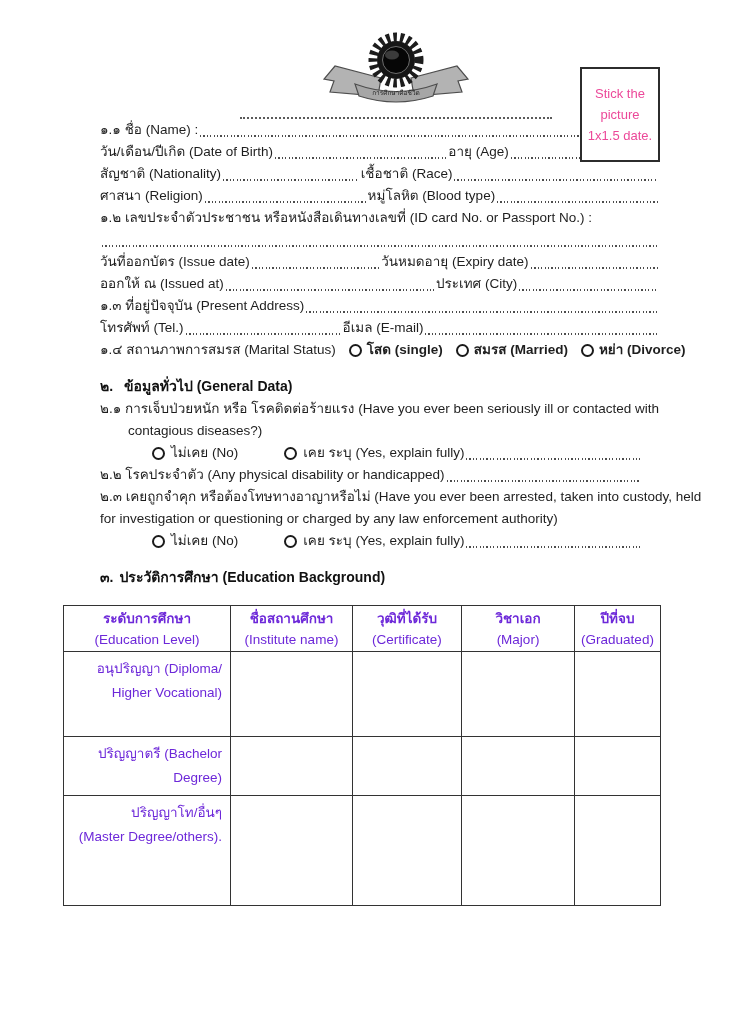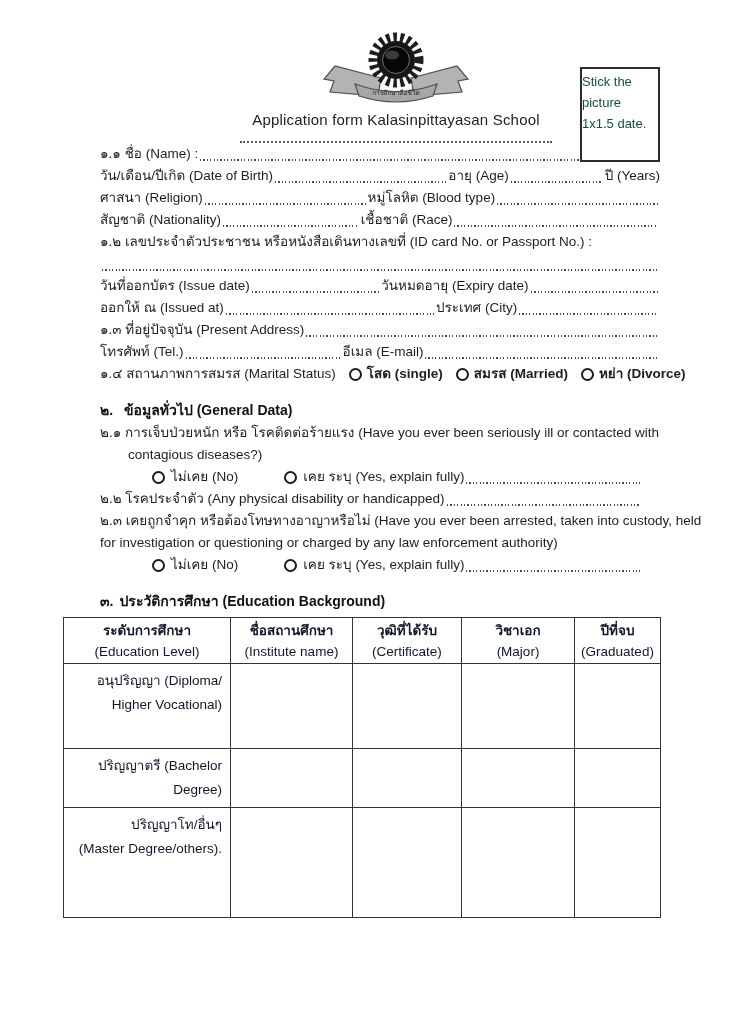--- a/index.html
+++ b/index.html
@@ -15,22 +15,22 @@
 
   
   .hdr { position:relative; left:16px; text-align:center; }
   .logo-wrap { height:78px; display:flex; justify-content:center; }
   .title { font-size:15px; line-height:24px; letter-spacing:.2px; color:#222; }
   .sep { width:312px; margin:9px auto 0; border-top:2px dotted #5a5a5a; height:0; }
 
   .stick-box {
     position:absolute; left:580px; top:67px; width:80px; height:95px;
     border:2px solid #2c2c2c; background:#fff;
-    display:flex; flex-direction:column; 
-    padding-top:2px; font-size:13px; line-height:21px; color:#14532d;
+    display:flex; flex-direction:column; align-items:center;
+    padding-top:14px; font-size:13px; line-height:21px; color:#ec4899;
   }
 
   
   .heading { font-weight:bold; font-size:14px; line-height:24px; margin-top:13px; color:#111; }
   .hnum { display:inline-block; min-width:24px; }
   .heading.tight .hnum { min-width:0; margin-right:6px; }
   .line { display:flex; height:22px; line-height:22px; font-size:13.5px; white-space:nowrap; }
   .lbl { flex:0 0 auto; }
   .dl {
     flex:1 1 auto; align-self:flex-end; height:2px; margin:0 2px 4px 2px;
@@ -46,22 +46,22 @@
   .radio {
     flex:0 0 auto; width:13px; height:13px; border:2px solid #1b1b1b; border-radius:50%;
     align-self:center; margin-right:6px; background:#fff;
   }
   .opt { display:flex; margin-left:13px;font-weight:bold; }
   .opt .radio { margin-right:5px; }
 
   
   .edu-table {
     border-collapse:collapse; table-layout:fixed;
-    width:597px; margin-left:-37px; margin-top:4px;
-    font-size:13.5px; color:#0f172a;
+    width:597px; margin-left:-37px; margin-top:16px;
+    font-size:13.5px; color:#6d28d9;
   }
   .edu-table th, .edu-table td { border:1.5px solid #333; }
   .edu-table col.c1{width:167px} .edu-table col.c2{width:122px}
   .edu-table col.c3{width:109px} .edu-table col.c4{width:113px}
   .edu-table col.c5{width:86px}
   .edu-table th { height:46px; font-weight:normal; text-align:center; vertical-align:middle; padding:1px; }
   .th-thai { font-weight:bold; line-height:21px; }
   .th-en { line-height:21px; }
   .edu-table td { vertical-align:top; text-align:right; padding:5px 8px; line-height:24px; }
   tr.r1 td { height:85px; } tr.r2 td { height:48px; } tr.r3 td { height:110px; }
@@ -80,21 +80,20 @@
 
         <circle cx="75" cy="30" r="23" fill="none" stroke="#1d1d1d" stroke-width="9" stroke-dasharray="3.6 3.4"></circle>
         <circle cx="75" cy="30" r="19" fill="#161616"></circle>
         <circle cx="75" cy="30" r="13.5" fill="#060606" stroke="#6e6e6e" stroke-width="1"></circle>
         <ellipse cx="71" cy="25" rx="7" ry="4.5" fill="#4d4d4d" opacity="0.75"></ellipse>
 
         <path d="M34,54 Q75,69 116,54 L112,66 Q75,78 38,66 Z" fill="#a6a6a6" stroke="#4d4d4d" stroke-width="1.2"></path>
         <text x="75" y="64.5" text-anchor="middle" font-size="6.5" fill="#222222">การศึกษาคือชีวิต</text>
       </svg>
     </div>
-    <div class="title">Application form Kalasinpittayasan School</div>
     <div class="sep"></div>
   </div>
 
   <div class="stick-box">
     <span>Stick the</span>
     <span>picture</span>
     <span>1x1.5 date.</span>
   </div>
 
 
@@ -105,31 +104,31 @@
 
   <div class="line">
     <span class="lbl">วัน/เดือน/ปีเกิด (Date of Birth)</span>
     <span class="dl g2"></span>
     <span class="lbl">อายุ (Age)</span>
     <span class="dl fix90"></span>
     <span class="lbl">ปี (Years)</span>
   </div>
 
   <div class="line">
-    <span class="lbl">ศาสนา (Religion)</span>
-    <span class="dl"></span>
-    <span class="lbl">หมู่โลหิต (Blood type)</span>
-    <span class="dl"></span>
-  </div>
-
-  <div class="line">
     <span class="lbl">สัญชาติ (Nationality)</span>
     <span class="dl"></span>
     <span class="lbl">เชื้อชาติ (Race)</span>
     <span class="dl g15"></span>
+  </div>
+
+  <div class="line">
+    <span class="lbl">ศาสนา (Religion)</span>
+    <span class="dl"></span>
+    <span class="lbl">หมู่โลหิต (Blood type)</span>
+    <span class="dl"></span>
   </div>
 
   <div class="line">
     <span class="lbl">๑.๒ เลขประจำตัวประชาชน หรือหนังสือเดินทางเลขที่ (ID card No. or Passport No.) :</span>
   </div>
 
   <div class="line">
     <span class="dl"></span>
   </div>
 

